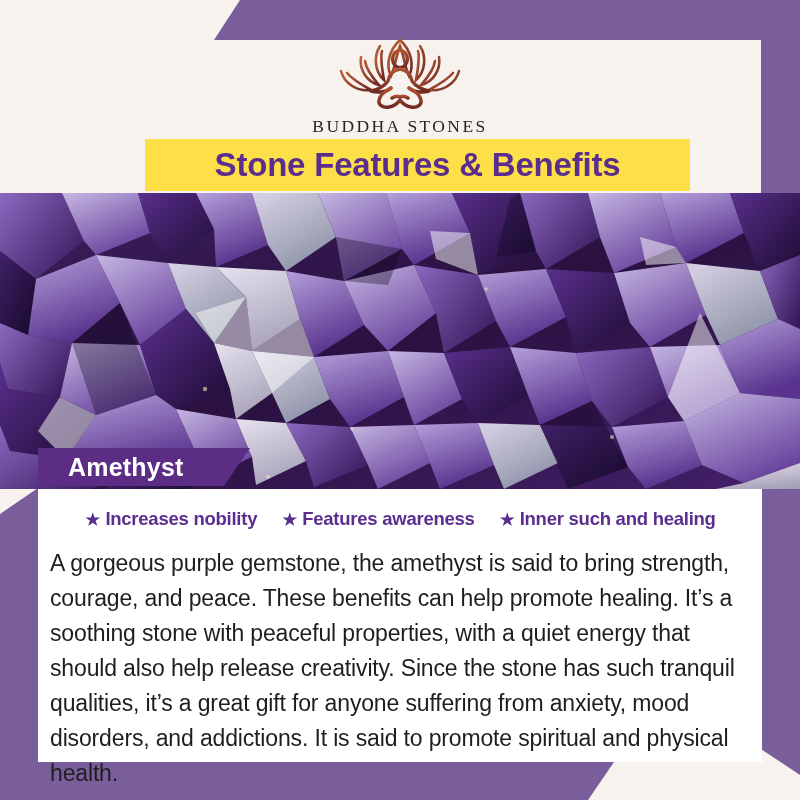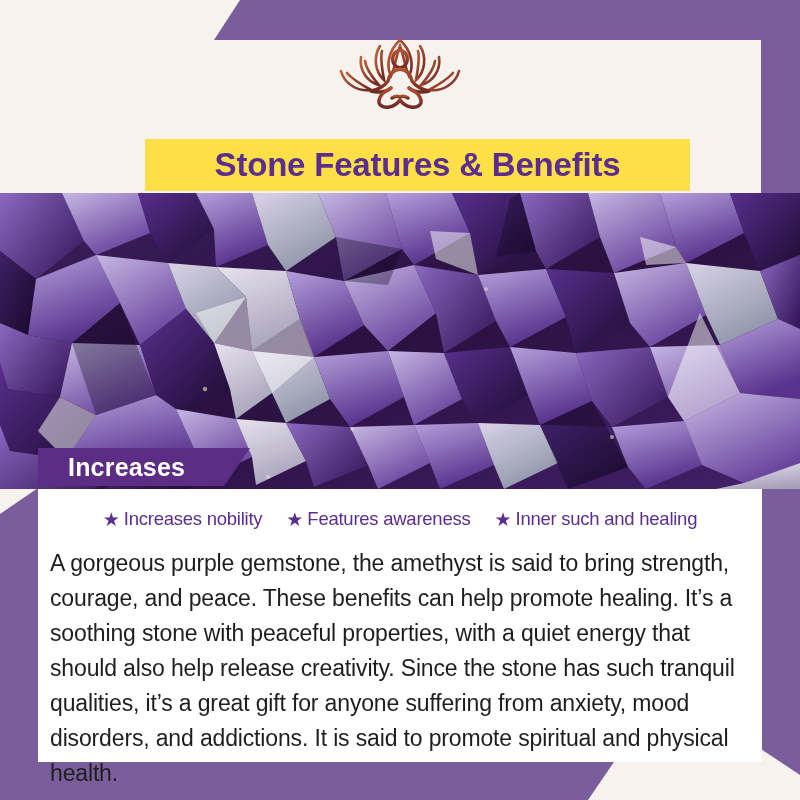--- a/index.html
+++ b/index.html
@@ -179,21 +179,21 @@
   }
   .benefit-star {
     color: #5b2d8e;
     font-size: 19px;
     line-height: 1;
     margin-right: 4px;
   }
   .benefit-label {
     color: #5b2d8e;
     font-size: 18.5px;
-    font-weight: normal;
+    font-weight: bold;
     letter-spacing: -0.25px;
   }
 
   #description {
     margin: 16px 0 0 0;
     padding: 0 20px 0 12px;
     color: #1e1e1e;
     font-size: 23px;
     line-height: 1.52;
     letter-spacing: -0.15px;
@@ -232,20 +232,21 @@
           <path d="M134 47 C131 59 118 68 104 66 C113 61 123 55 128 49"></path>
         </g>
         <g fill="none" stroke="url(#pg)" stroke-width="3.4" stroke-linecap="round" stroke-linejoin="round">
           <ellipse cx="75" cy="35" rx="7.4" ry="8.6"></ellipse>
           <path d="M75 45 C68 46 64 51 63 57 C60 62 52 66 46 67 C53 69 62 68 66 64"></path>
           <path d="M75 45 C82 46 86 51 87 57 C90 62 98 66 104 67 C97 69 88 68 84 64"></path>
           <path d="M66 64 C60 67 55 71 54 76 C53 81 58 84 64 83 C69 82 73 79 75 76 C77 79 81 82 86 83 C92 84 97 81 96 76 C95 71 90 67 84 64"></path>
           <path d="M67 74 C70 72 73 72 75 73 C77 72 80 72 83 74"></path>
         </g>
       </svg>
+      <span id="brand-name">BUDDHA STONES</span>
     </div>
 
     <div id="title-plate">
       <div id="page-title">Stone Features &amp; Benefits</div>
     </div>
   </div>
 
   <div id="photo">
     <svg id="photo-svg" viewBox="0 0 800 296" preserveAspectRatio="none">
       <defs>
@@ -360,21 +361,21 @@
         <circle cx="486" cy="96" r="1.8"></circle>
         <circle cx="612" cy="244" r="2"></circle>
         <circle cx="98" cy="266" r="1.6"></circle>
         <circle cx="352" cy="236" r="1.7"></circle>
         <circle cx="268" cy="284" r="2.1"></circle>
       </g>
     </svg>
   </div>
 
   <div id="stone-banner">
-    <span id="stone-name">Increases</span>
+    <span id="stone-name">Amethyst</span>
   </div>
 
   <div id="content">
     <div id="content-inner">
       <div id="benefits">
         <div class="benefit">
           <span class="benefit-star">★</span>
           <span class="benefit-label">Increases nobility</span>
         </div>
         <div class="benefit">

